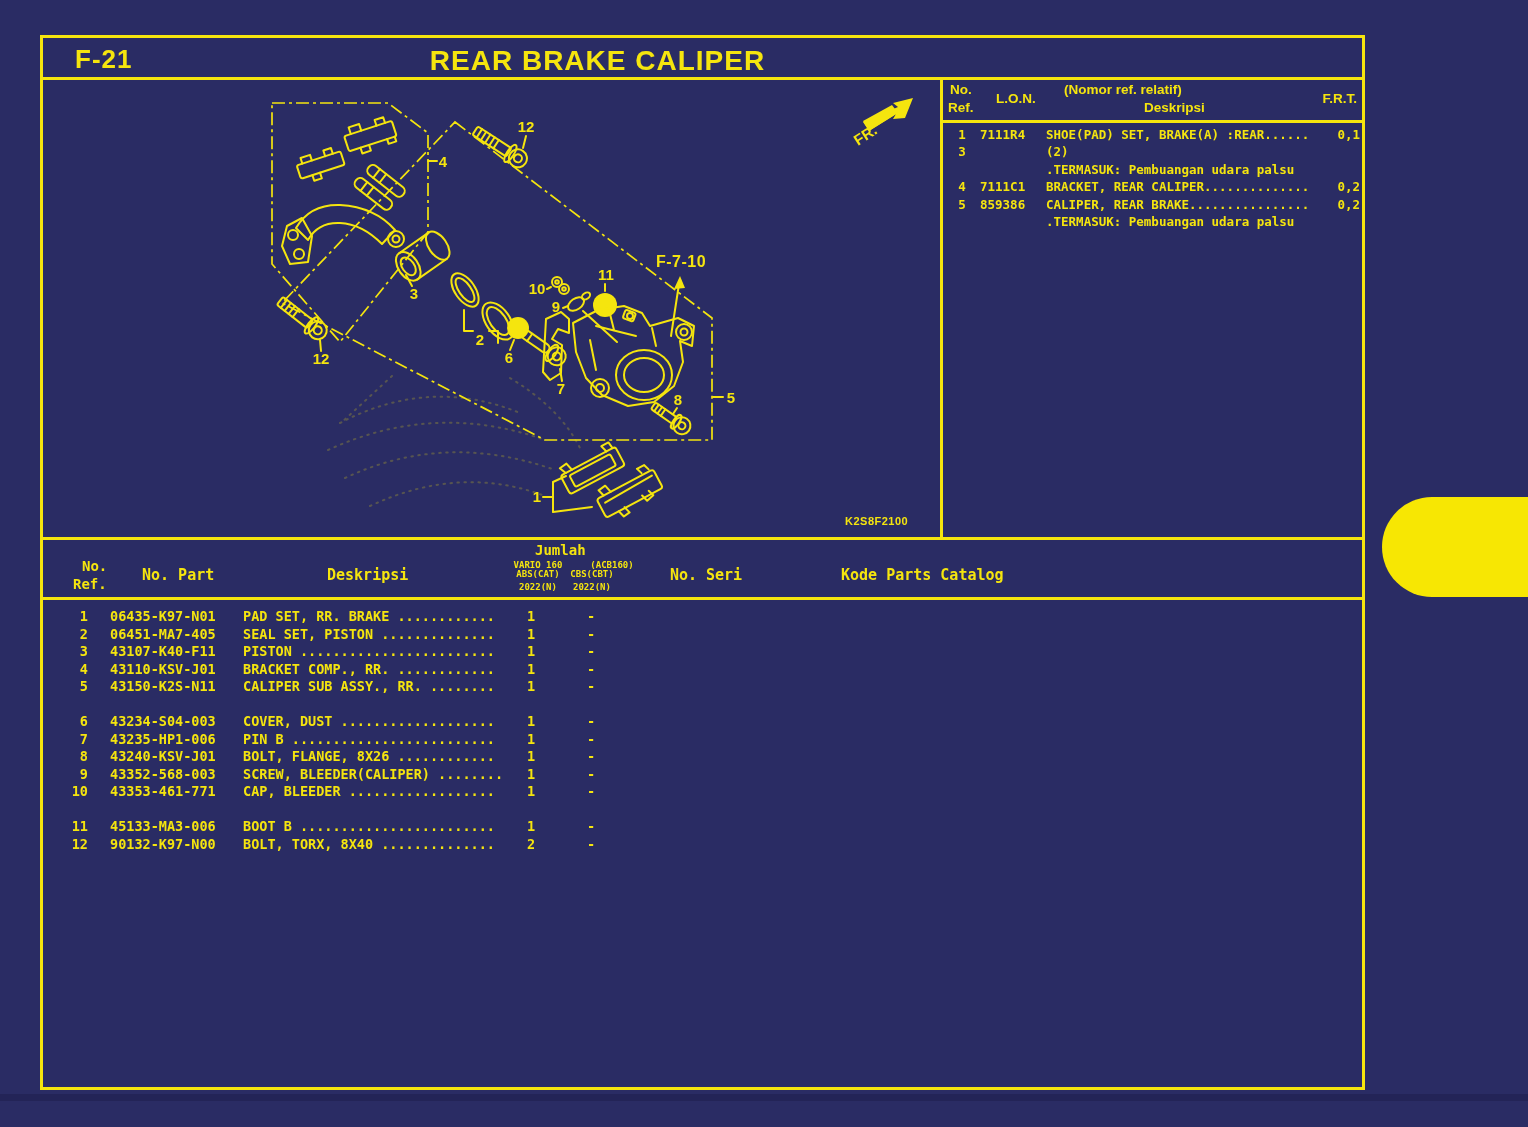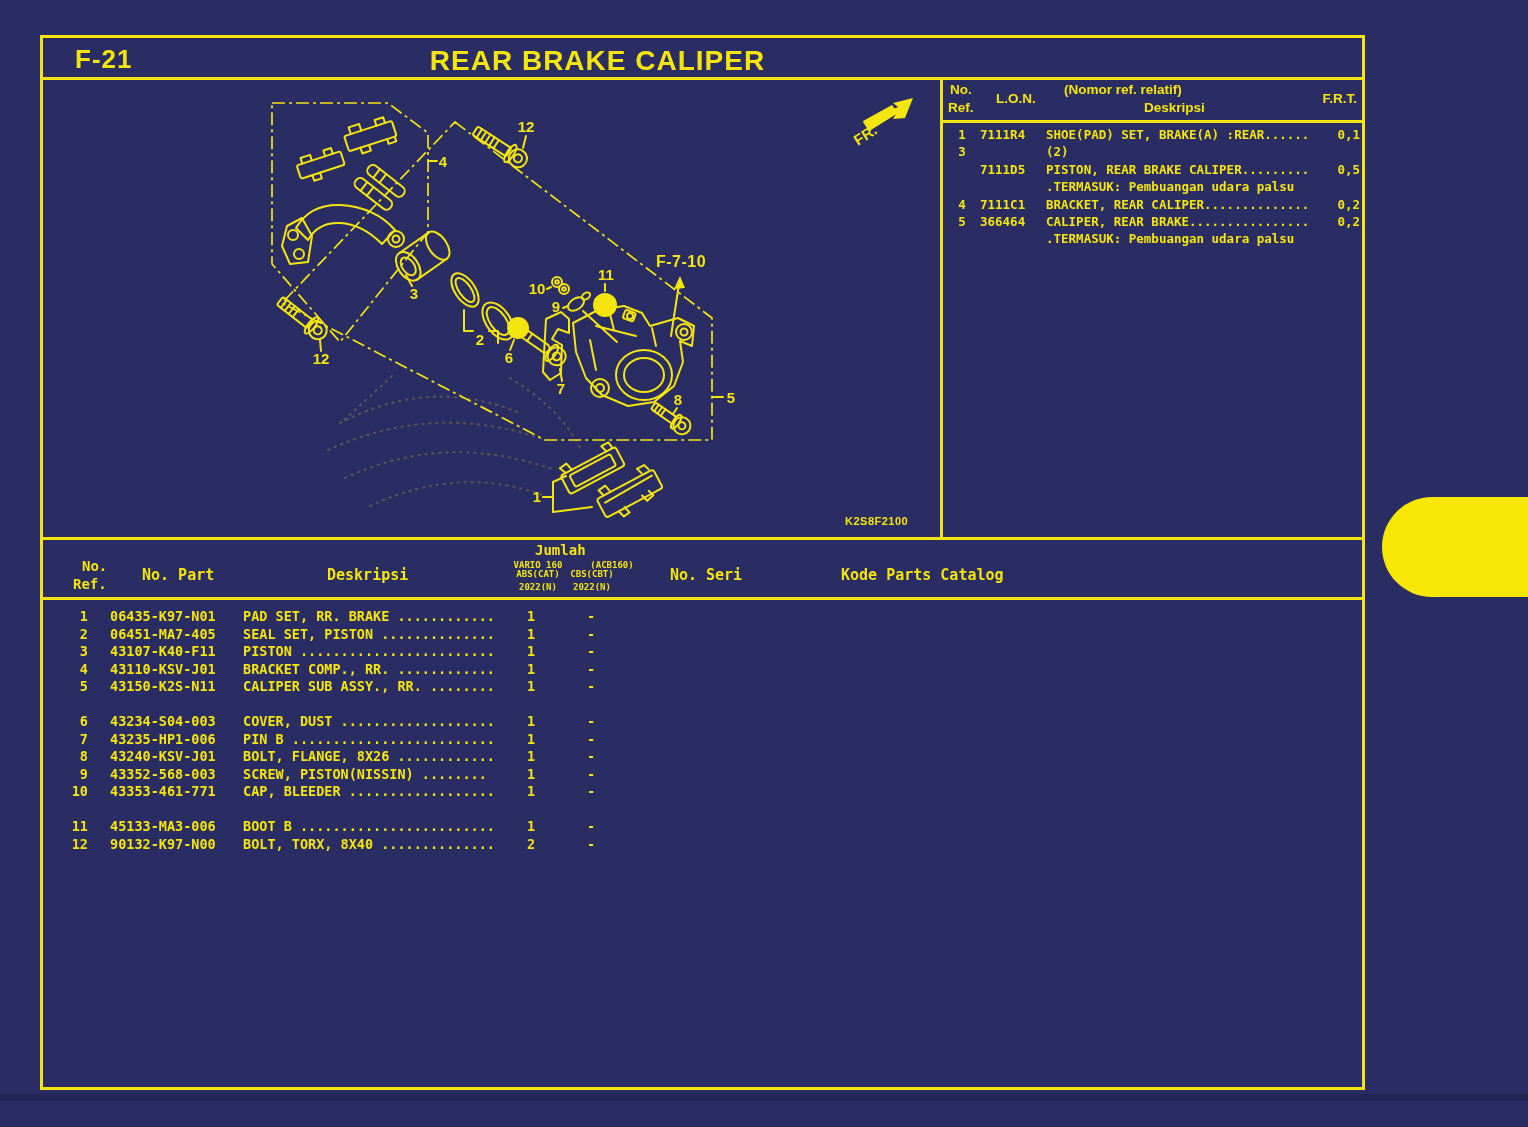--- a/index.html
+++ b/index.html
@@ -77,39 +77,33 @@
       <span class="c-frt">0,1</span>
     </div>
     <div class="lon-row">
       <span class="c-ref">3</span>
       <span class="c-lon"></span>
       <span class="c-desc">(2)</span>
       <span class="c-frt"></span>
     </div>
     <div class="lon-row">
       <span class="c-ref"></span>
-      <span class="c-lon">7111D5</span>
-      <span class="c-desc">PISTON, REAR BRAKE CALIPER.........</span>
-      <span class="c-frt">0,5</span>
-    </div>
-    <div class="lon-row">
-      <span class="c-ref"></span>
       <span class="c-lon"></span>
       <span class="c-desc">.TERMASUK: Pembuangan udara palsu</span>
       <span class="c-frt"></span>
     </div>
     <div class="lon-row">
       <span class="c-ref">4</span>
       <span class="c-lon">7111C1</span>
       <span class="c-desc">BRACKET, REAR CALIPER..............</span>
       <span class="c-frt">0,2</span>
     </div>
     <div class="lon-row">
       <span class="c-ref">5</span>
-      <span class="c-lon">366464</span>
+      <span class="c-lon">859386</span>
       <span class="c-desc">CALIPER, REAR BRAKE................</span>
       <span class="c-frt">0,2</span>
     </div>
     <div class="lon-row">
       <span class="c-ref"></span>
       <span class="c-lon"></span>
       <span class="c-desc">.TERMASUK: Pembuangan udara palsu</span>
       <span class="c-frt"></span>
     </div>
   </div>
@@ -193,21 +187,21 @@
       <span></span>
       <span class="c-part">43240-KSV-J01</span>
       <span class="c-desc">BOLT, FLANGE, 8X26 ............</span>
       <span class="c-qty">1</span>
       <span class="c-qty2">-</span>
     </div>
     <div class="pt-row">
       <span class="c-ref">9</span>
       <span></span>
       <span class="c-part">43352-568-003</span>
-      <span class="c-desc">SCREW, PISTON(NISSIN) ........</span>
+      <span class="c-desc">SCREW, BLEEDER(CALIPER) ........</span>
       <span class="c-qty">1</span>
       <span class="c-qty2">-</span>
     </div>
     <div class="pt-row">
       <span class="c-ref">10</span>
       <span></span>
       <span class="c-part">43353-461-771</span>
       <span class="c-desc">CAP, BLEEDER ..................</span>
       <span class="c-qty">1</span>
       <span class="c-qty2">-</span>

